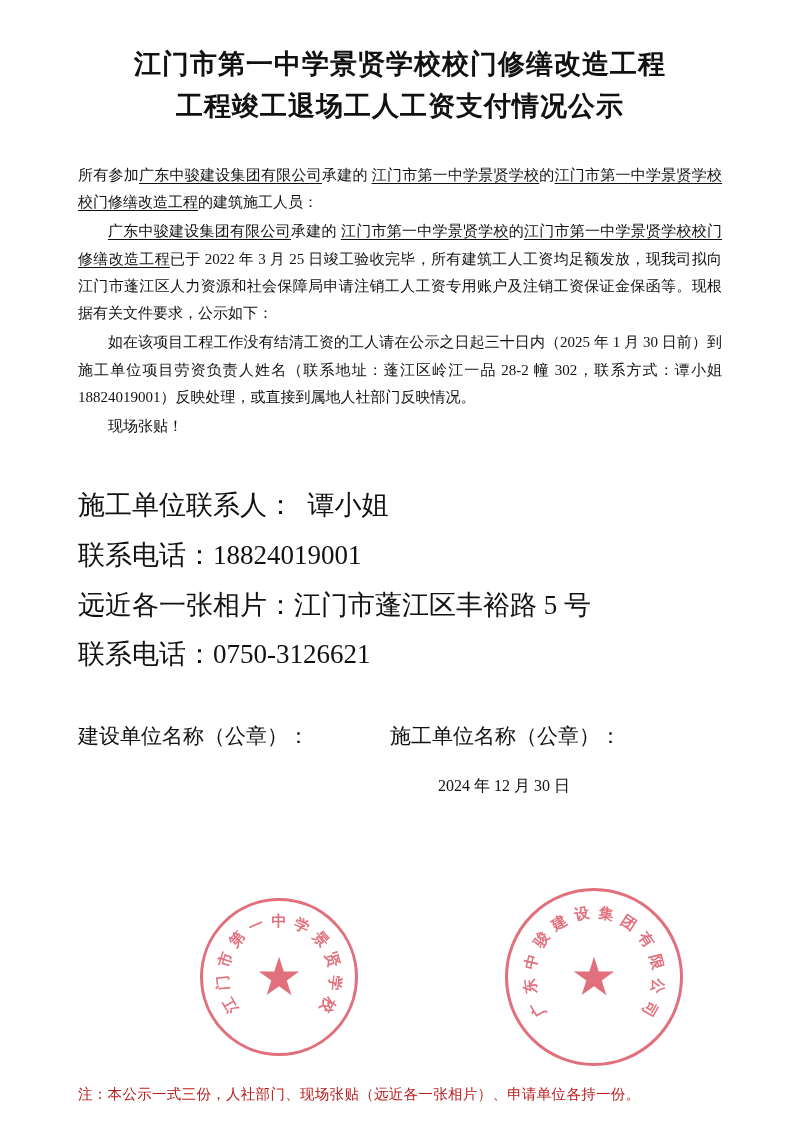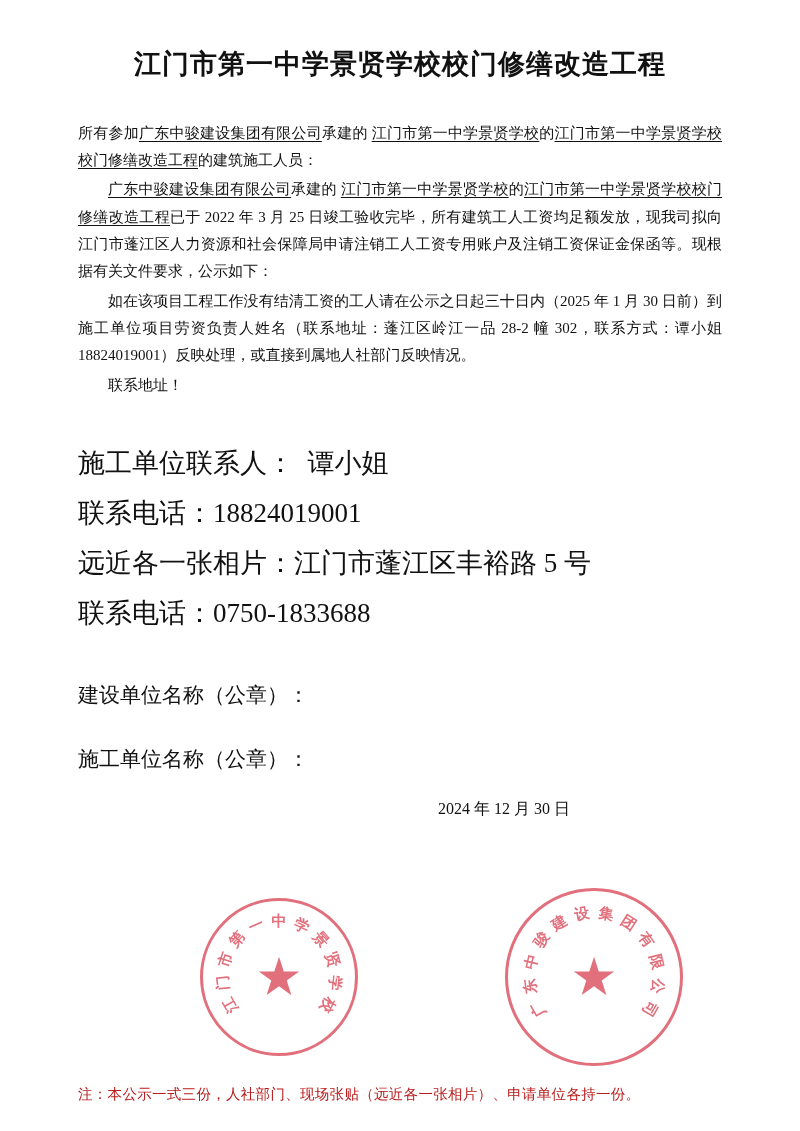--- a/index.html
+++ b/index.html
@@ -57,22 +57,21 @@
   .contact-row {
     white-space: nowrap;
   }
   .sign-block {
     margin-top: 42px;
     font-size: 21px;
     position: relative;
   }
   .sign-row {
     display: flex;
-    gap: 36px;
-    flex-direction: column;
+    gap: 12px;
   }
   .sign-left {
     width: 300px;
   }
   .sign-right {
     flex: 1;
   }
   .date-row {
     margin-top: 26px;
     padding-left: 360px;
@@ -131,38 +130,39 @@
     height: 172px;
   }
 </style>
 </head>
 <body>
 
 <div class="page">
 
   <div class="title-block">
     <div class="title-line">江门市第一中学景贤学校校门修缮改造工程</div>
+    <div class="title-line">工程竣工退场工人工资支付情况公示</div>
   </div>
 
   <div class="body-text">
 
     <p class="para"><span>所有参加</span><span class="u">广东中骏建设集团有限公司</span><span>承建的</span>&nbsp;<span class="u">江门市第一中学景贤学校</span><span>的</span><span class="u">江门市第一中学景贤学校校门修缮改造工程</span><span>的建筑施工人员：</span></p>
 
     <p class="para indent"><span class="u">广东中骏建设集团有限公司</span><span>承建的</span>&nbsp;<span class="u">江门市第一中学景贤学校</span><span>的</span><span class="u">江门市第一中学景贤学校校门修缮改造工程</span><span>已于 2022 年 3 月 25 日竣工验收完毕，所有建筑工人工资均足额发放，现我司拟向江门市蓬江区人力资源和社会保障局申请注销工人工资专用账户及注销工资保证金保函等。现根据有关文件要求，公示如下：</span></p>
 
     <p class="para indent">如在该项目工程工作没有结清工资的工人请在公示之日起三十日内（2025 年 1 月 30 日前）到施工单位项目劳资负责人姓名（联系地址：蓬江区岭江一品 28-2 幢 302，联系方式：谭小姐 18824019001）反映处理，或直接到属地人社部门反映情况。</p>
 
-    <p class="para indent">联系地址！</p>
+    <p class="para indent">现场张贴！</p>
   </div>
 
   <div class="contact-block">
     <div class="contact-row"><span>施工单位联系人：</span>&nbsp;&nbsp;<span>谭小姐</span></div>
     <div class="contact-row"><span>联系电话：</span><span>18824019001</span></div>
     <div class="contact-row"><span>远近各一张相片：</span><span>江门市蓬江区丰裕路 5 号</span></div>
-    <div class="contact-row"><span>联系电话：</span><span>0750-1833688</span></div>
+    <div class="contact-row"><span>联系电话：</span><span>0750-3126621</span></div>
   </div>
 
   <div class="sign-block">
     <div class="sign-row">
       <div class="sign-left">建设单位名称（公章）：</div>
       <div class="sign-right">施工单位名称（公章）：</div>
     </div>
     <div class="date-row">2024 年 12 月 30 日</div>
   </div>
 

